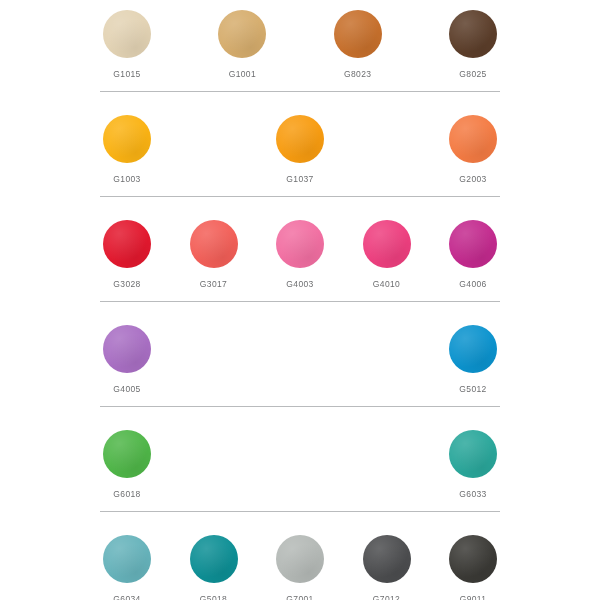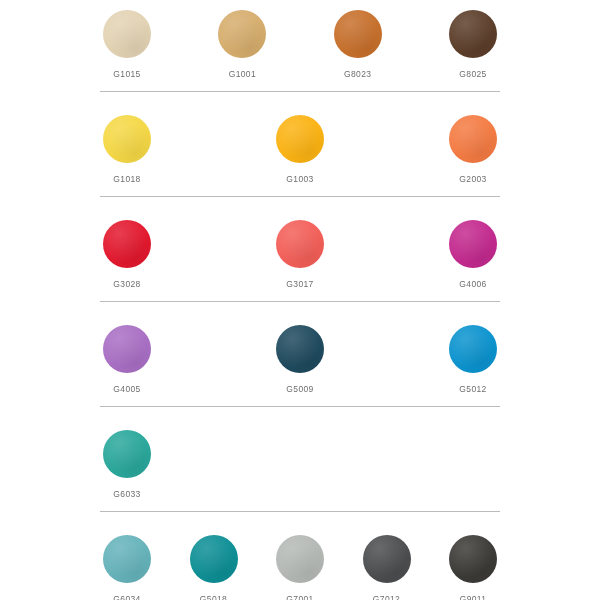--- a/index.html
+++ b/index.html
@@ -94,70 +94,78 @@
         <div class="swatch-cell">
           <div class="swatch-dot" style="background-color: rgb(92, 62, 42);"></div>
           <div class="swatch-label">G8025</div>
         </div>
       </div>
       <div class="row-divider"></div>
     </div>
     <div class="swatch-row">
       <div class="swatch-cells">
         <div class="swatch-cell">
-          <div class="swatch-dot" style="background-color: rgb(245, 216, 70);"></div>
-          <div class="swatch-label">G1018</div>
+          <div class="swatch-dot" style="background-color: rgb(251, 179, 19);"></div>
+          <div class="swatch-label">G1003</div>
         </div>
         <div class="swatch-cell">
-          <div class="swatch-dot" style="background-color: rgb(251, 179, 19);"></div>
-          <div class="swatch-label">G1003</div>
+          <div class="swatch-dot" style="background-color: rgb(248, 156, 16);"></div>
+          <div class="swatch-label">G1037</div>
         </div>
         <div class="swatch-cell">
           <div class="swatch-dot" style="background-color: rgb(244, 123, 67);"></div>
           <div class="swatch-label">G2003</div>
         </div>
       </div>
       <div class="row-divider"></div>
     </div>
     <div class="swatch-row">
       <div class="swatch-cells">
         <div class="swatch-cell">
           <div class="swatch-dot" style="background-color: rgb(227, 24, 46);"></div>
           <div class="swatch-label">G3028</div>
         </div>
         <div class="swatch-cell">
           <div class="swatch-dot" style="background-color: rgb(243, 95, 88);"></div>
           <div class="swatch-label">G3017</div>
         </div>
         <div class="swatch-cell">
+          <div class="swatch-dot" style="background-color: rgb(242, 111, 162);"></div>
+          <div class="swatch-label">G4003</div>
+        </div>
+        <div class="swatch-cell">
+          <div class="swatch-dot" style="background-color: rgb(238, 63, 127);"></div>
+          <div class="swatch-label">G4010</div>
+        </div>
+        <div class="swatch-cell">
           <div class="swatch-dot" style="background-color: rgb(195, 42, 142);"></div>
           <div class="swatch-label">G4006</div>
         </div>
       </div>
       <div class="row-divider"></div>
     </div>
     <div class="swatch-row">
       <div class="swatch-cells">
         <div class="swatch-cell">
           <div class="swatch-dot" style="background-color: rgb(169, 111, 196);"></div>
           <div class="swatch-label">G4005</div>
         </div>
         <div class="swatch-cell">
-          <div class="swatch-dot" style="background-color: rgb(31, 74, 94);"></div>
-          <div class="swatch-label">G5009</div>
-        </div>
-        <div class="swatch-cell">
           <div class="swatch-dot" style="background-color: rgb(11, 147, 206);"></div>
           <div class="swatch-label">G5012</div>
         </div>
       </div>
       <div class="row-divider"></div>
     </div>
     <div class="swatch-row">
       <div class="swatch-cells">
+        <div class="swatch-cell">
+          <div class="swatch-dot" style="background-color: rgb(79, 182, 72);"></div>
+          <div class="swatch-label">G6018</div>
+        </div>
         <div class="swatch-cell">
           <div class="swatch-dot" style="background-color: rgb(42, 167, 155);"></div>
           <div class="swatch-label">G6033</div>
         </div>
       </div>
       <div class="row-divider"></div>
     </div>
     <div class="swatch-row last-row">
       <div class="swatch-cells">
         <div class="swatch-cell">

